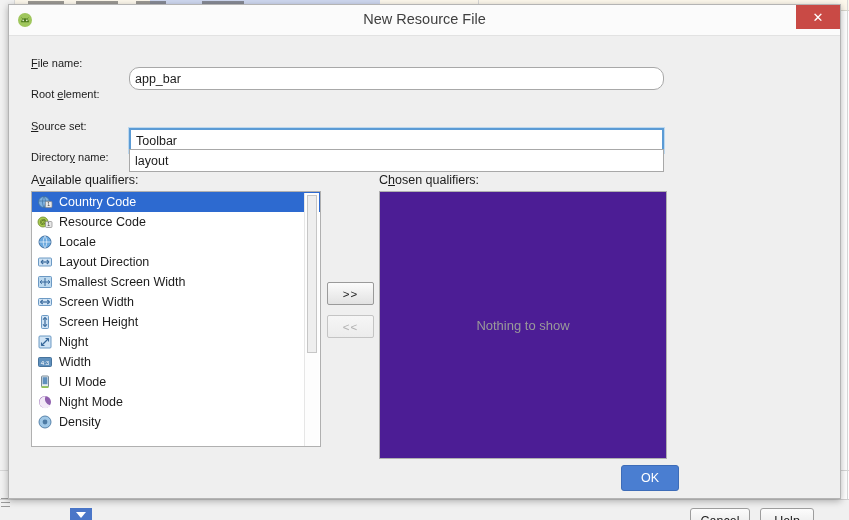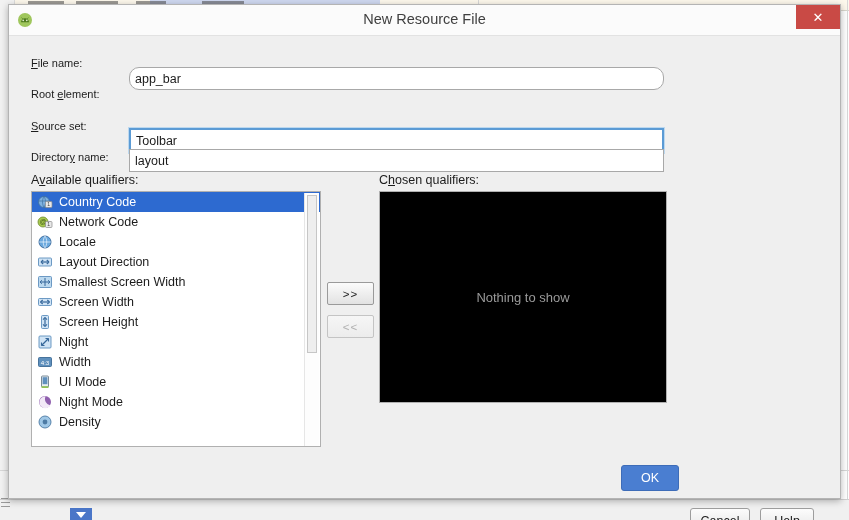--- a/index.html
+++ b/index.html
@@ -282,22 +282,22 @@
   .xfer-btn.disabled {
     color: #b0b0b0;
     border-color: #c4c4c4;
     background: linear-gradient(180deg,#f6f6f6 0%,#ececec 100%);
     cursor: default;
   }
 
   .chosen-box {
     position: absolute;
     left: 370px; top: 186px;
-    width: 288px; height: 212px;
-    background: #000000;
+    width: 288px; height: 268px;
+    background: #4c1d95;
     border: 1px solid #b0b0b0;
     box-sizing: border-box;
     display: flex;
     align-items: center;
     justify-content: center;
   }
   .nothing {
     color: #9a9a9a;
     font-size: 13px;
   }
@@ -394,21 +394,21 @@
           </svg>
           <span>Country Code</span>
         </div>
         <div class="qual-row">
           <svg class="qual-icon" viewBox="0 0 16 16">
             <circle cx="6" cy="8" r="5" fill="#a7c94f" stroke="#6d8a2e" stroke-width="0.8"></circle>
             <text x="6" y="10.4" font-size="6.5" text-anchor="middle" fill="#3d5417" font-family="sans-serif">@</text>
             <rect x="8.5" y="7.5" width="6.5" height="6" rx="1" fill="#e8e8e8" stroke="#8a8a8a" stroke-width="0.7"></rect>
             <text x="11.7" y="12.2" font-size="5" text-anchor="middle" fill="#444">1</text>
           </svg>
-          <span>Network Code</span>
+          <span>Resource Code</span>
         </div>
         <div class="qual-row">
           <svg class="qual-icon" viewBox="0 0 16 16">
             <circle cx="8" cy="8" r="6" fill="#6aa8dd" stroke="#36679a" stroke-width="0.9"></circle>
             <path d="M2.2 8h11.6M8 2.1c2.3 3.2 2.3 8.6 0 11.8M8 2.1c-2.3 3.2-2.3 8.6 0 11.8" stroke="#dfeefb" stroke-width="0.8" fill="none"></path>
           </svg>
           <span>Locale</span>
         </div>
         <div class="qual-row">
           <svg class="qual-icon" viewBox="0 0 16 16">

